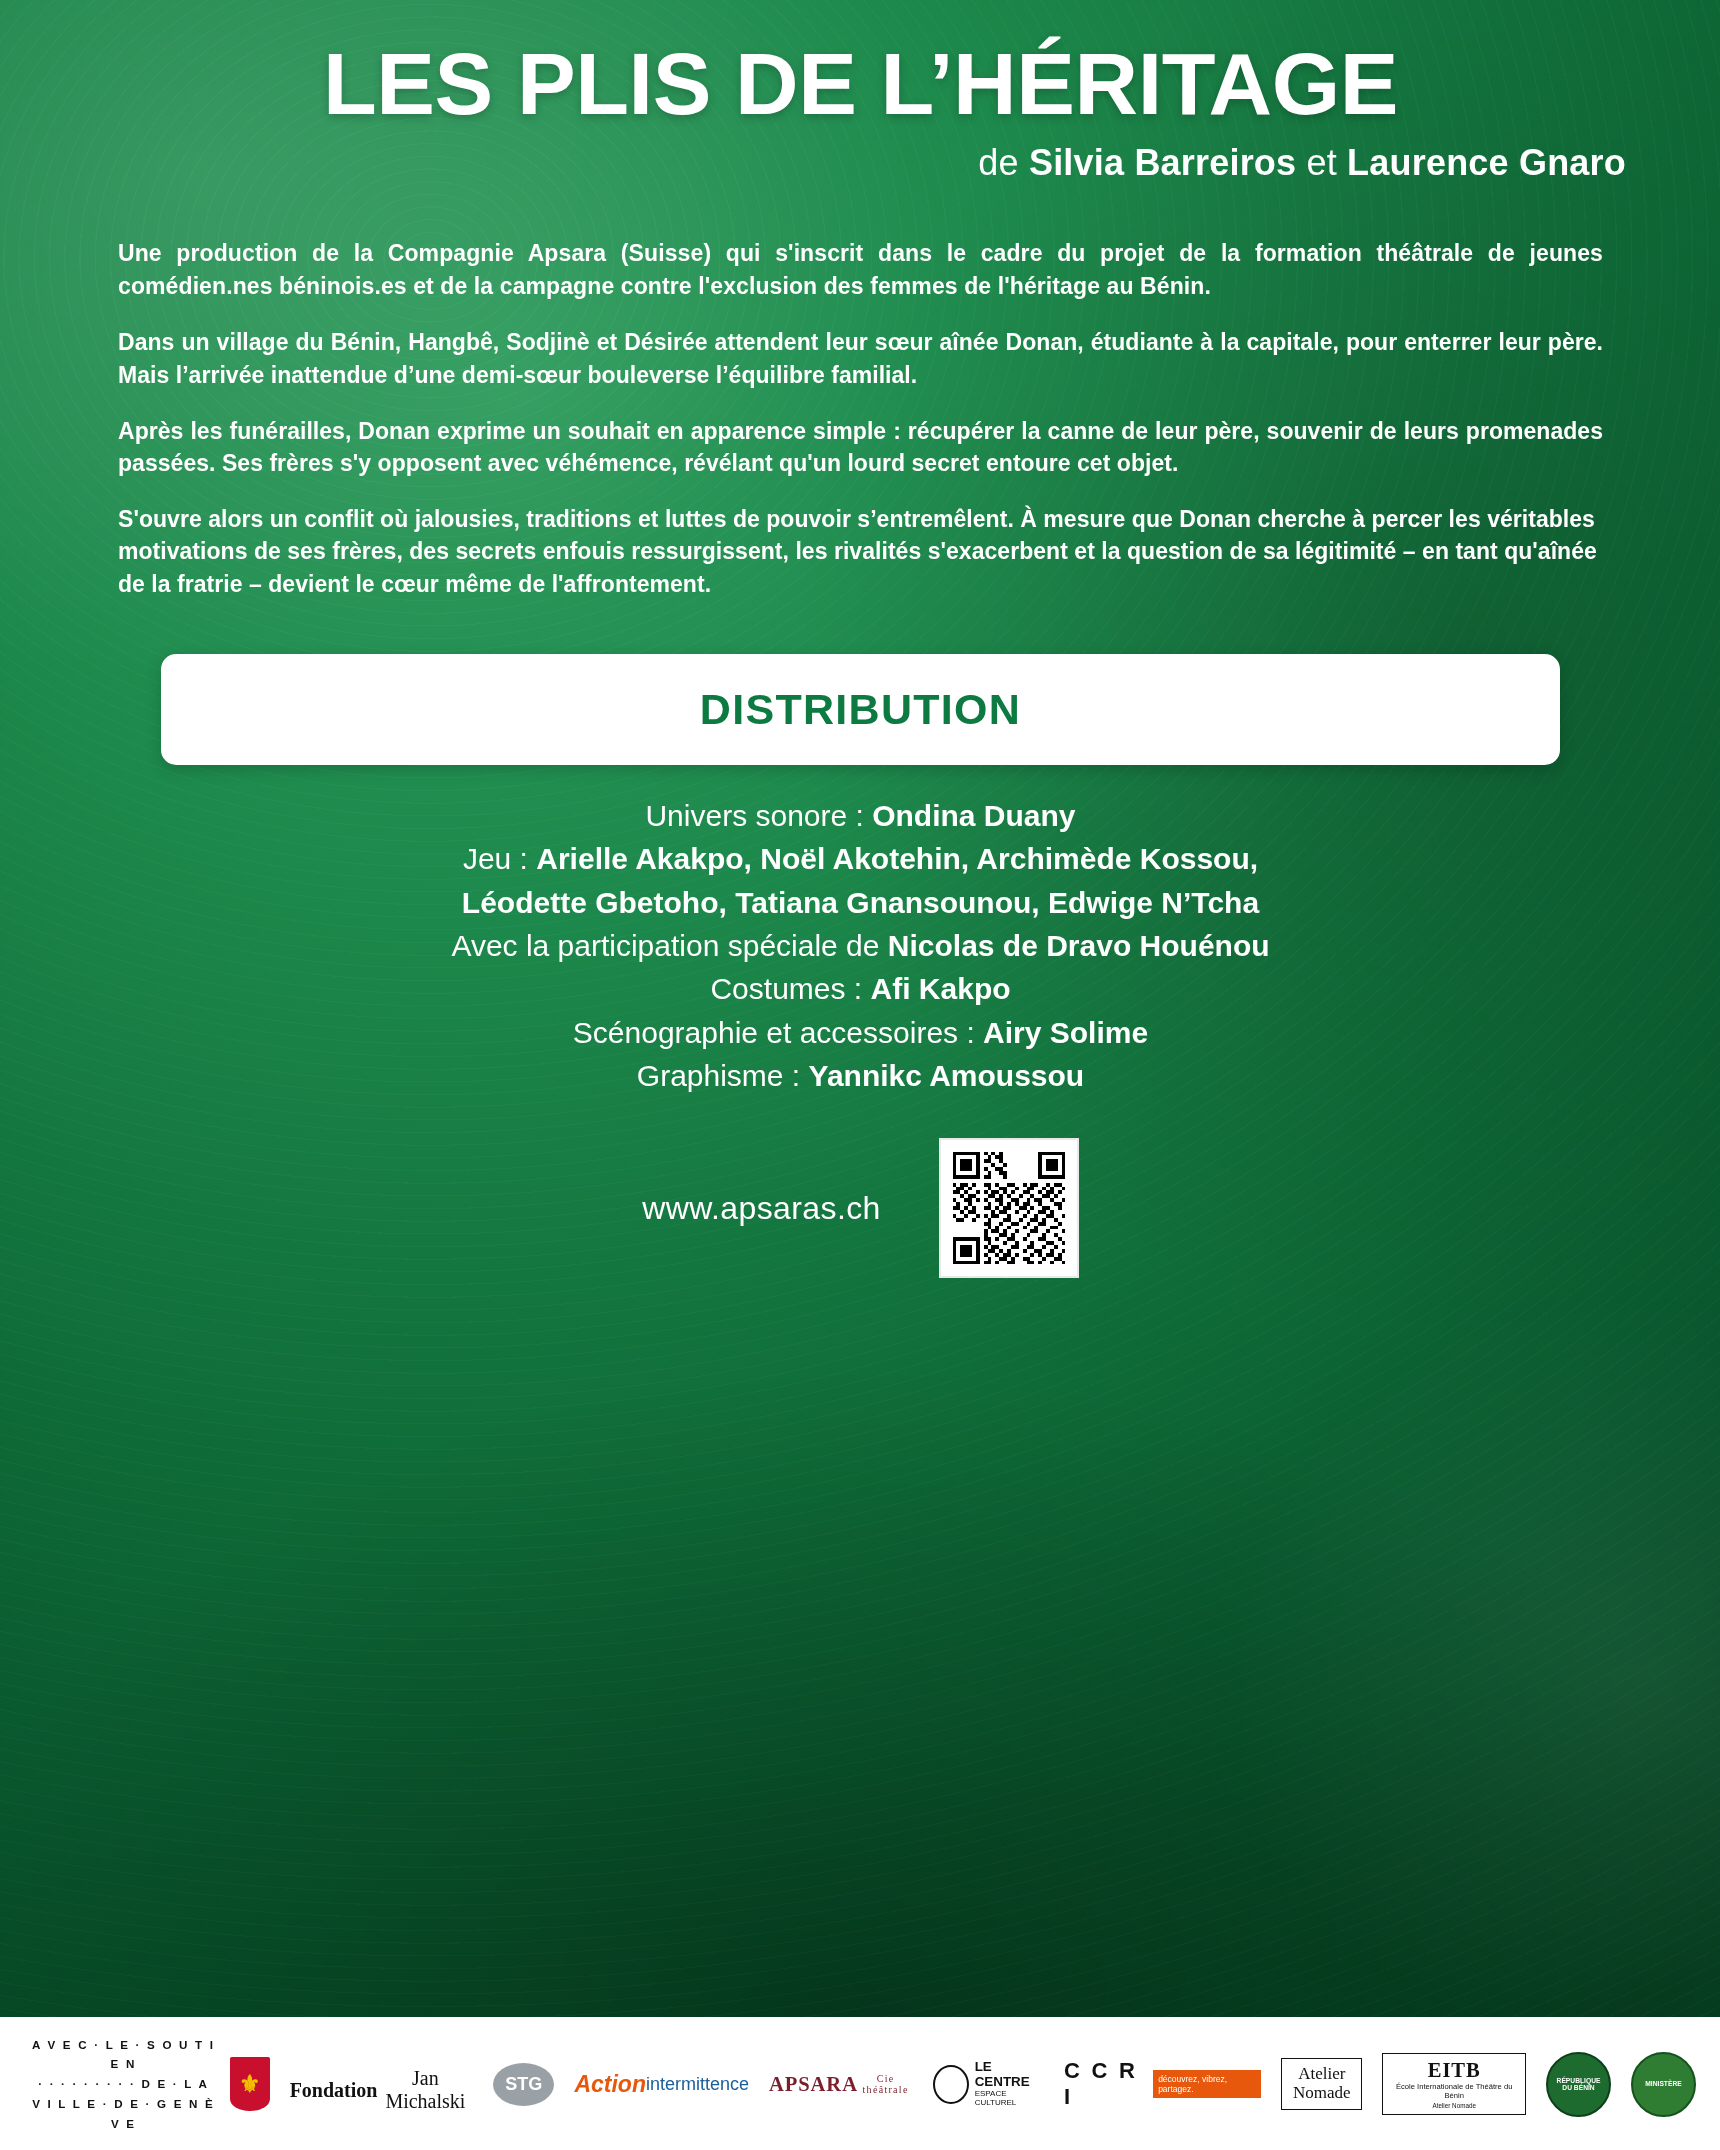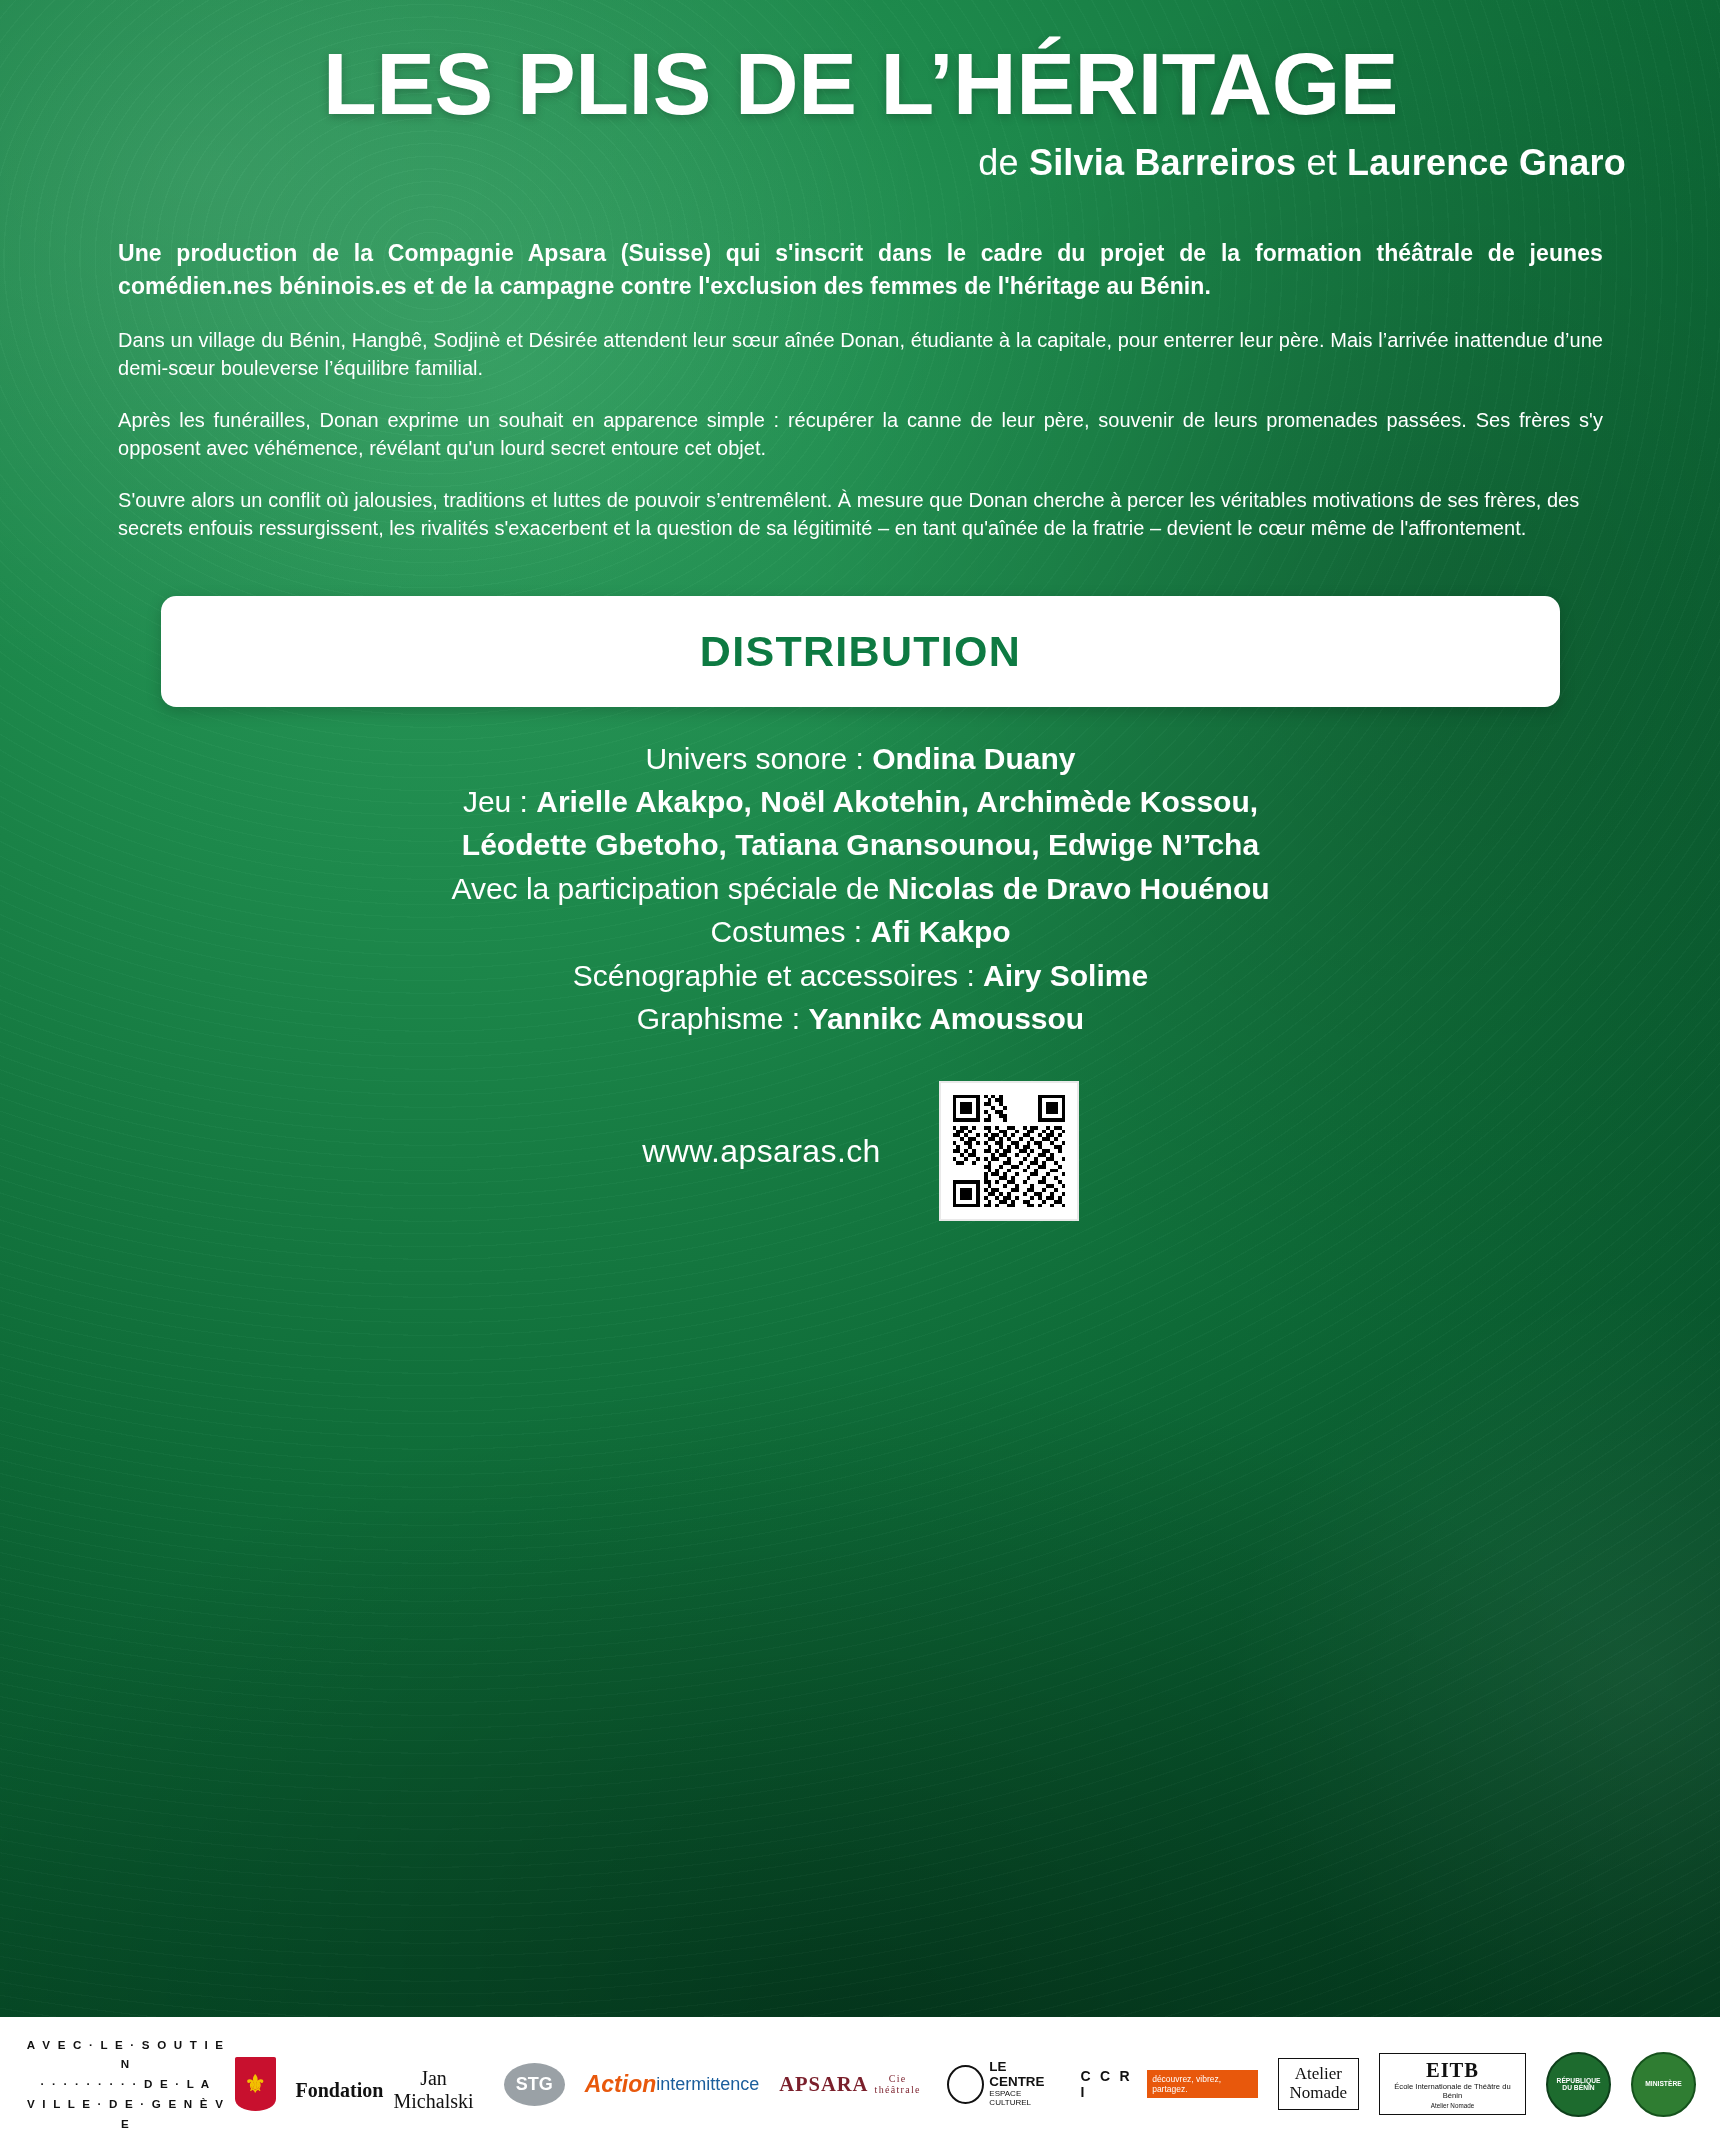--- a/index.html
+++ b/index.html
@@ -66,22 +66,22 @@
     color: #ffffff;
   }
   p.intro {
     font-size: 23px;
     font-weight: 700;
     line-height: 1.42;
     text-align: justify;
     letter-spacing: 0.1px;
   }
   p.para {
-    font-size: 20px;
-    font-weight: 400;
+    font-size: 23px;
+    font-weight: 700;
     line-height: 1.40;
     text-align: justify;
     margin-top: 24px;
     letter-spacing: 0.04px;
   }
   p.para:last-child { text-align: left; }
 
   
   .dist-bar {
     margin: 54px 161px 0 161px;
@@ -176,21 +176,21 @@
   .lg-apsara { text-align: center; color: #7a1f2b; }
   .lg-apsara .l1 { font-family: "Liberation Serif", serif; font-size: 20.6px; font-weight: 700; letter-spacing: 0.9px; }
   .lg-apsara .l2 { font-family: "Liberation Serif", serif; font-size: 10px; letter-spacing: 1.3px; }
   .lg-centre { display: flex; align-items: center; gap: 5.4px; }
   .lg-centre .ring {
     width: 39px; height: 39px; border-radius: 50%; border: 2.7px solid #111;
   }
   .lg-centre .txt { font-size: 13.4px; font-weight: 700; color: #111; line-height: 1.1; }
   .lg-centre .txt .sm { font-size: 8px; font-weight: 400; display:block; }
   .lg-ccri { display: flex; align-items: center; gap: 5.4px; }
-  .lg-ccri .mark { color: #111; font-size: 14px; font-weight: 700; letter-spacing: 2.7px; }
+  .lg-ccri .mark { color: #111; font-size: 22px; font-weight: 700; letter-spacing: 2.7px; }
   .lg-ccri .tag {
     background: #e8580c; color: #fff; font-size: 8.5px; padding: 3.6px 5.4px; line-height: 1.18;
   }
   .lg-atelier {
     border: 1.3px solid #111; padding: 6.3px 10.8px; text-align: center; color: #111;
     font-family: "Liberation Serif", serif; font-size: 17px; line-height: 1.1;
   }
   .lg-eitb {
     border: 1.3px solid #111; padding: 4.5px 8px; text-align: center; color: #111;
   }

